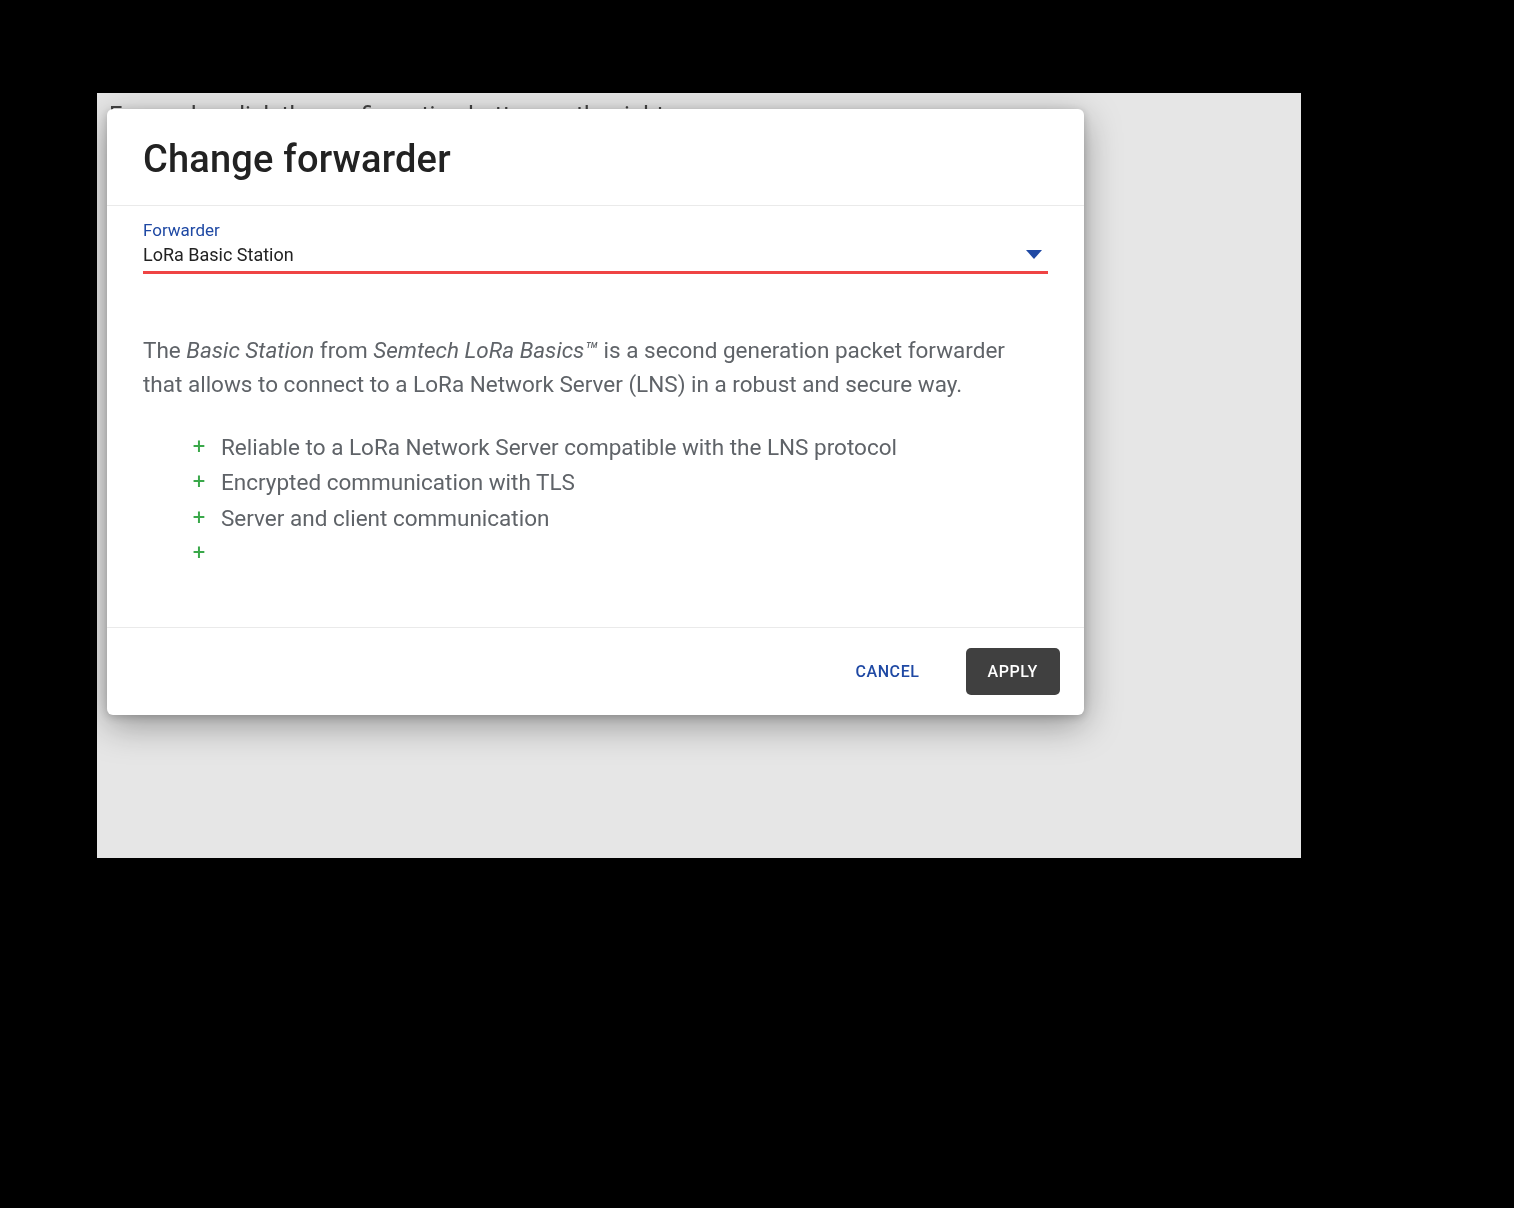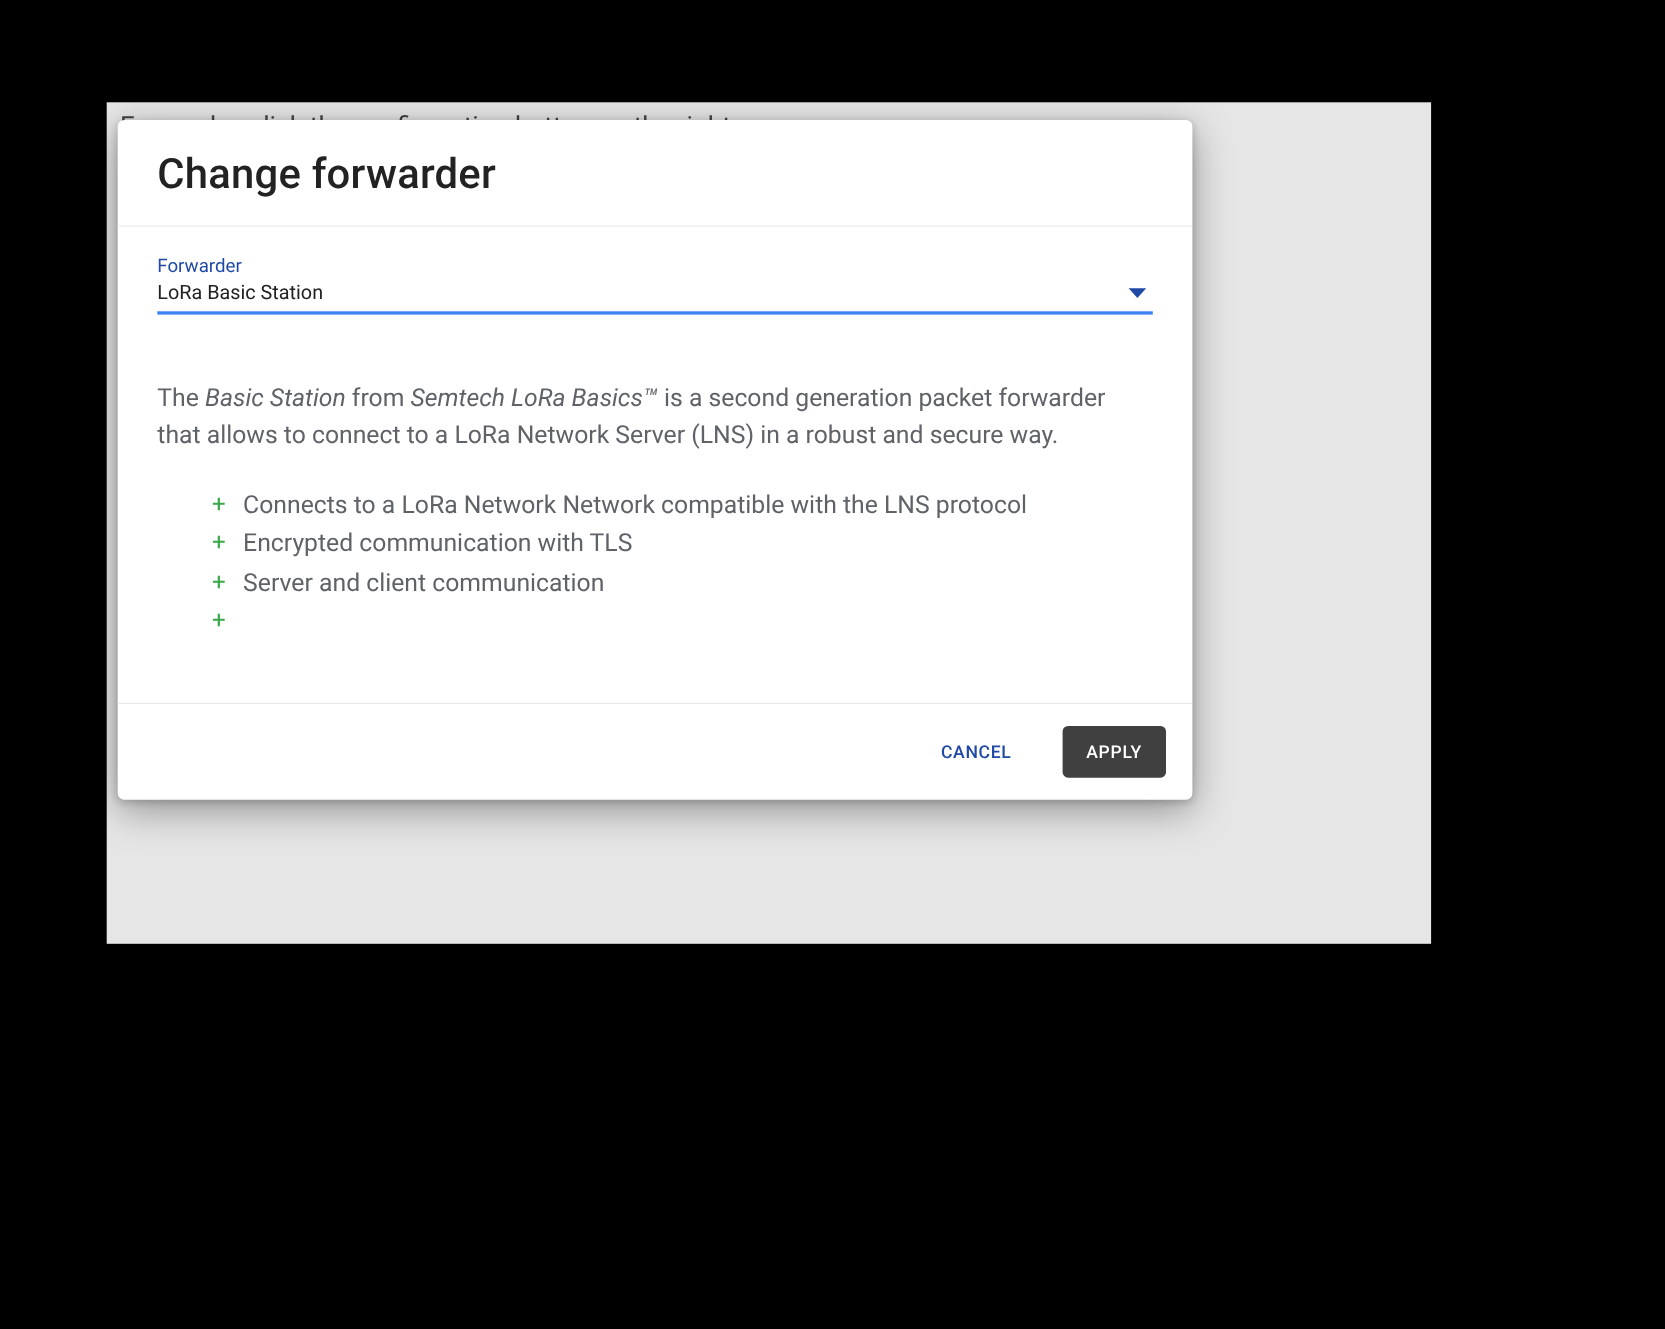--- a/index.html
+++ b/index.html
@@ -49,22 +49,22 @@
   .hr {
     height: 1px;
     background: #eaeaea;
     width: 100%;
   }
   .dialog-body {
     padding: 8px 36px 28px 36px;
   }
   .field {
     position: relative;
-    margin-top: 18px;
-    border-bottom: 3px solid #3b82f6;
+    margin-top: 6px;
+    border-bottom: 3px solid #ef4444;
     padding-bottom: 6px;
   }
   .field-label {
     font-size: 17px;
     color: #1f49a4;
     margin-bottom: 4px;
   }
   .field-row {
     display: flex;
     align-items: center;
@@ -161,21 +161,21 @@
         </div>
       </div>
 
       <p class="desc">
         <span>The </span><em>Basic Station</em><span> from </span><em>Semtech LoRa Basics™</em><span> is a second generation packet forwarder that allows to connect to a LoRa Network Server (LNS) in a robust and secure way.</span>
       </p>
 
       <ul class="features">
         <li>
           <span class="plus">+</span>
-          <span>Connects to a LoRa Network Network compatible with the LNS protocol</span>
+          <span>Reliable to a LoRa Network Server compatible with the LNS protocol</span>
         </li>
         <li>
           <span class="plus">+</span>
           <span>Encrypted communication with TLS</span>
         </li>
         <li>
           <span class="plus">+</span>
           <span>Server and client communication</span>
         </li>
         <li>

